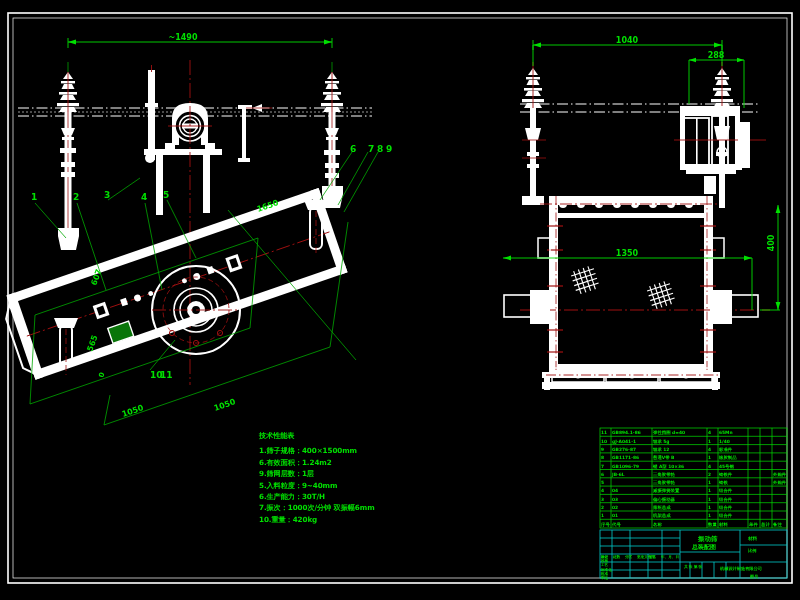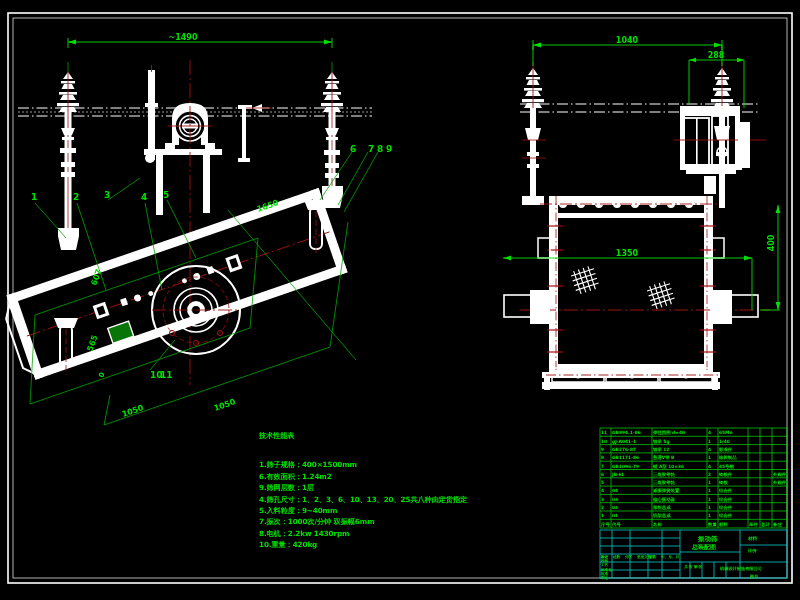--- a/index.html
+++ b/index.html
@@ -4,21 +4,21 @@
 <style>
   html,body{margin:0;padding:0;background:#000;}
   body{width:800px;height:600px;overflow:hidden;
        font-family:"DejaVu Sans","Liberation Sans",sans-serif;}
   #cad{position:relative;width:800px;height:600px;background:#000;}
   svg{display:block;position:absolute;top:0;left:0;}
   .specs{position:absolute;left:259px;top:430px;width:225px;
          color:#00e000;font-size:7.2px;line-height:11.4px;
          font-family:"DejaVu Sans",sans-serif;font-weight:bold;
          letter-spacing:-0.1px;white-space:nowrap;}
-  .specs .hd{margin-bottom:18px;}
+  .specs .hd{margin-bottom:4px;}
   .specs div{height:11.4px;}
 </style>
 </head>
 <body>
 
 <div id="cad">
 
 <svg width="800" height="600" viewBox="0 0 800 600">
   <defs>
     <g id="spring-iso">
@@ -426,24 +426,23 @@
       <line x1="740" y1="562" x2="787" y2="562"></line>
     </g>
   </g>
 </svg>
 
 <div class="specs">
   <div class="hd">技术性能表</div>
   <div>1.筛子规格：400×1500mm</div>
   <div>6.有效面积：1.24m2</div>
   <div>9.筛网层数：1层</div>
-  <div>4.筛孔尺寸：1、2、3、6、10、13、20、25共八种由定货指定</div>
   <div>5.入料粒度：9~40mm</div>
+  <div>6.生产能力：30T/H</div>
   <div>7.振次：1000次/分钟  双振幅6mm</div>
-  <div>8.电机：2.2kw 1430rpm</div>
   <div>10.重量：420kg</div>
 </div>
 
 <div id="bom-text" style="position:absolute;left:600px;top:428px;width:187px;height:100px;
             color:#00e000;font-size:4.4px;font-weight:bold;line-height:8.3px;
             font-family:'DejaVu Sans',sans-serif;pointer-events:none;">
       <div style="position: absolute; left: 1px; top: 1.3px; white-space: nowrap;">11</div>
       <div style="position: absolute; left: 12px; top: 1.3px; white-space: nowrap;">GB894.1-86</div>
       <div style="position: absolute; left: 53px; top: 1.3px; white-space: nowrap;">弹性挡圈 d=40</div>
       <div style="position: absolute; left: 108px; top: 1.3px; white-space: nowrap;">4</div>

